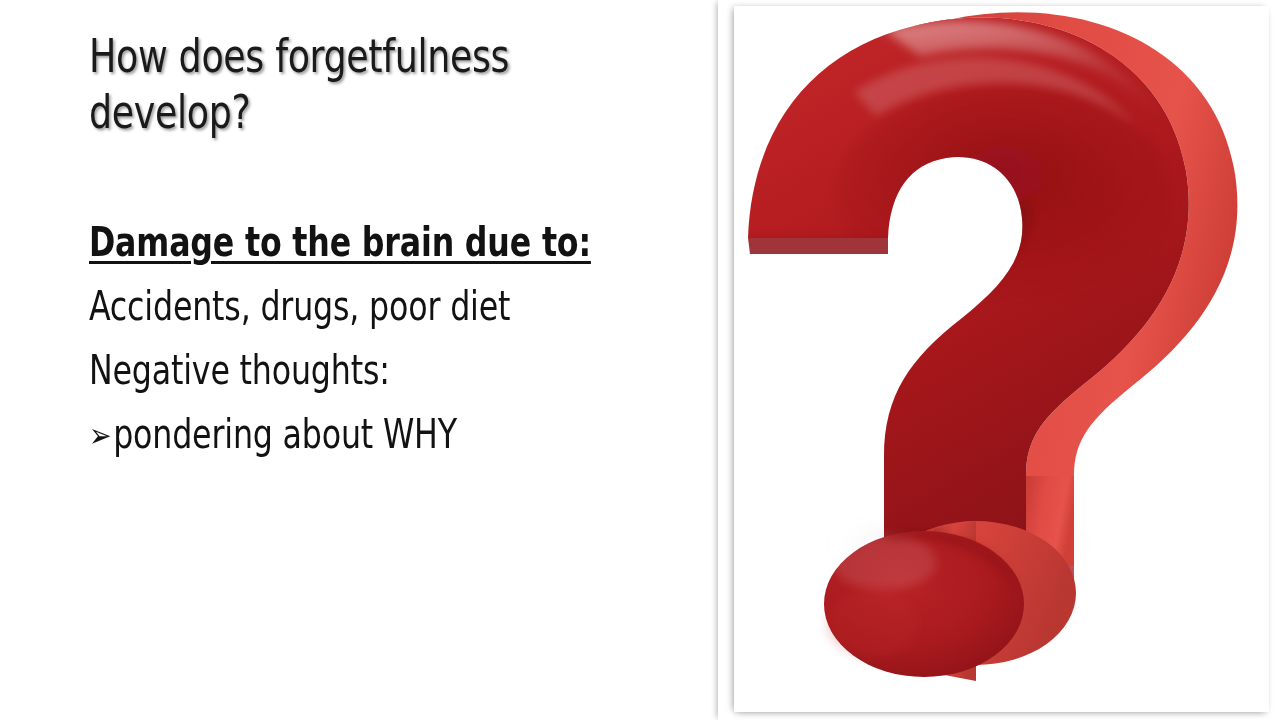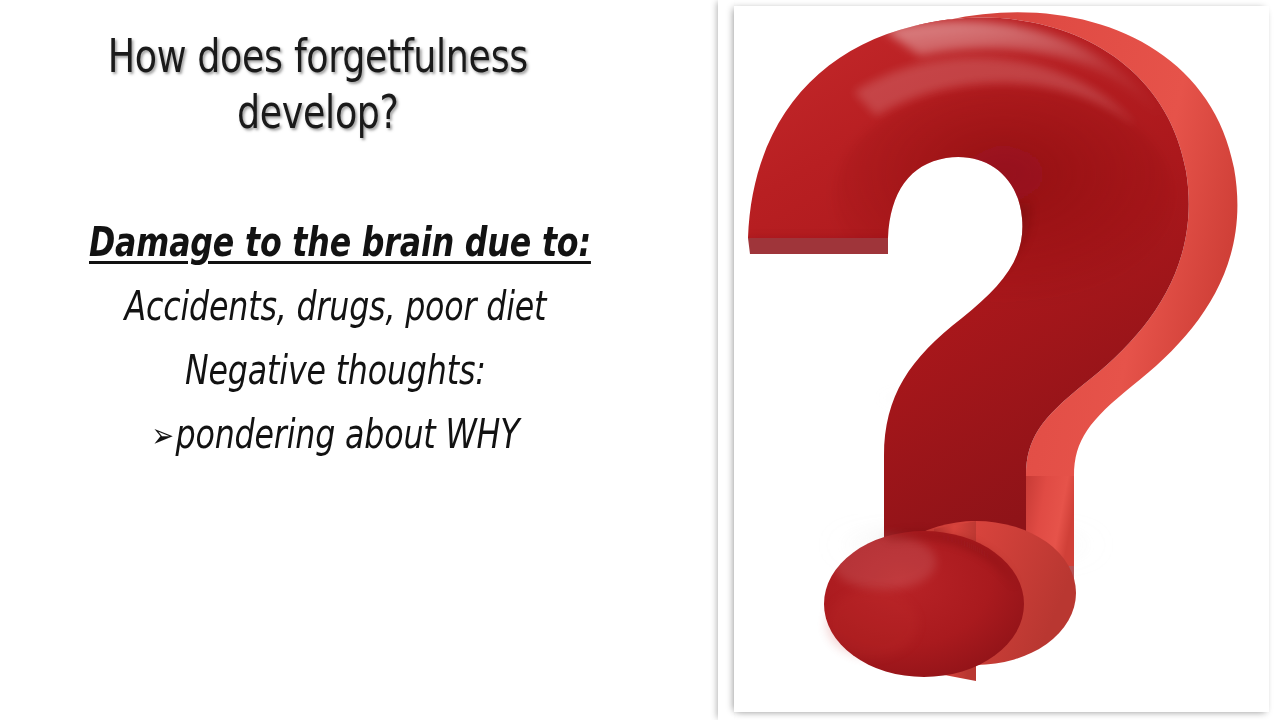--- a/index.html
+++ b/index.html
@@ -12,21 +12,20 @@
     overflow: hidden;
     background: #ffffff;
     font-family: "Liberation Sans", sans-serif;
   }
 
   .slide {
     position: relative;
     width: 1280px;
     height: 516px;
     background: #ffffff;
-    text-align: center;
   }
 
   
   .text-column {
     position: absolute;
     left: 89px;
     top: 0;
     width: 600px;
     height: 720px;
   }
@@ -46,21 +45,20 @@
     white-space: pre-line;
     transform: scaleX(0.88);
     transform-origin: left top;
   }
 
   .body-block {
     position: absolute;
     left: 0;
     top: 210px;
     width: 560px;
-    font-style: italic;
   }
 
   .body-line {
     font-family: "DejaVu Sans Condensed", "Liberation Sans Narrow", "Liberation Sans", sans-serif;
     font-size: 40px;
     line-height: 64px;
     font-weight: 400;
     color: #121212;
     letter-spacing: -0.2px;
     white-space: nowrap;

